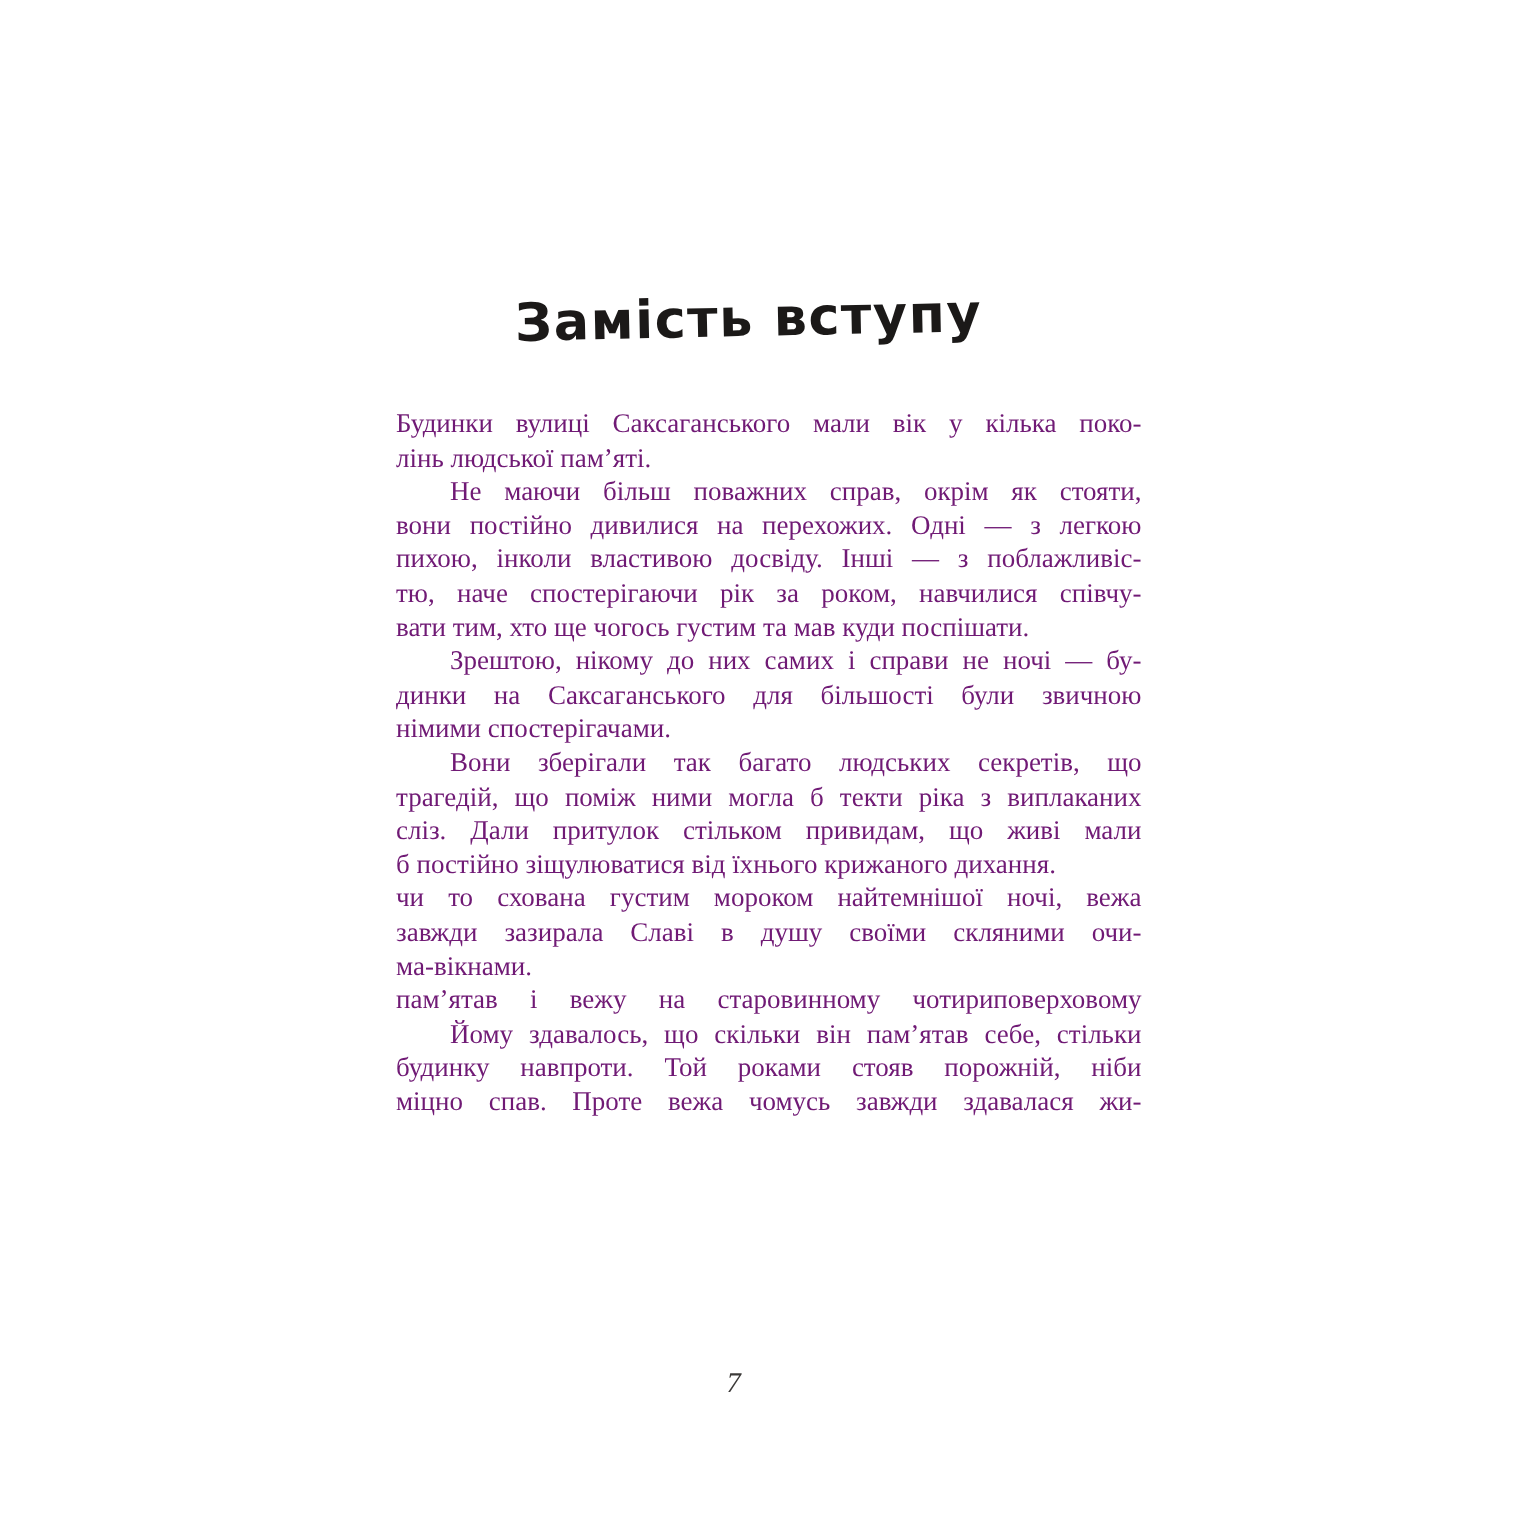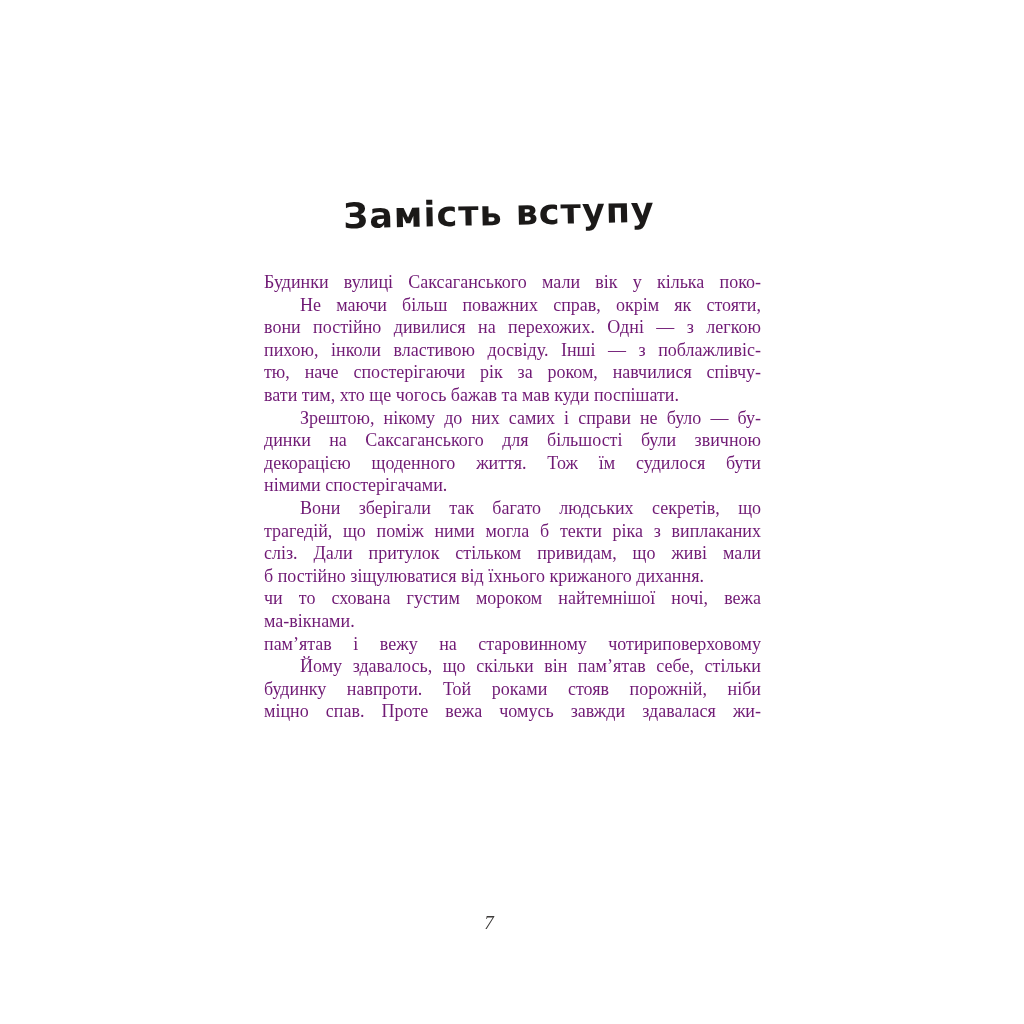--- a/index.html
+++ b/index.html
@@ -67,42 +67,43 @@
 </style>
 </head>
 <body>
 
 <div class="page">
   <h1 class="chapter-title">Замість вступу</h1>
 
   <div class="text-block">
       <div class="paragraph">
         <div class="line">Будинки вулиці Саксаганського мали вік у кілька поко-</div>
+        <div class="line para-end">лінь людської пам’яті.</div>
       </div>
       <div class="paragraph">
         <div class="line indent">Не маючи більш поважних справ, окрім як стояти,</div>
         <div class="line">вони постійно дивилися на перехожих. Одні — з легкою</div>
         <div class="line">пихою, інколи властивою досвіду. Інші — з поблажливіс-</div>
         <div class="line">тю, наче спостерігаючи рік за роком, навчилися співчу-</div>
-        <div class="line para-end">вати тим, хто ще чогось бажав та мав куди поспішати.</div>
+        <div class="line para-end">вати тим, хто ще чогось густим та мав куди поспішати.</div>
       </div>
       <div class="paragraph">
-        <div class="line indent">Зрештою, нікому до них самих і справи не було — бу-</div>
+        <div class="line indent">Зрештою, нікому до них самих і справи не ночі — бу-</div>
         <div class="line">динки на Саксаганського для більшості були звичною</div>
-        <div class="line">декорацією щоденного життя. Тож їм судилося бути</div>
         <div class="line para-end">німими спостерігачами.</div>
       </div>
       <div class="paragraph">
         <div class="line indent">Вони зберігали так багато людських секретів, що</div>
         <div class="line">трагедій, що поміж ними могла б текти ріка з виплаканих</div>
         <div class="line">сліз. Дали притулок стільком привидам, що живі мали</div>
         <div class="line para-end">б постійно зіщулюватися від їхнього крижаного дихання.</div>
       </div>
       <div class="paragraph">
         <div class="line">чи то схована густим мороком найтемнішої ночі, вежа</div>
+        <div class="line">завжди зазирала Славі в душу своїми скляними очи-</div>
         <div class="line para-end">ма-вікнами.</div>
       </div>
       <div class="paragraph">
         <div class="line">пам’ятав і вежу на старовинному чотириповерховому</div>
         <div class="line indent">Йому здавалось, що скільки він пам’ятав себе, стільки</div>
         <div class="line">будинку навпроти. Той роками стояв порожній, ніби</div>
         <div class="line">міцно спав. Проте вежа чомусь завжди здавалася жи-</div>
       </div>
     </div>
 

